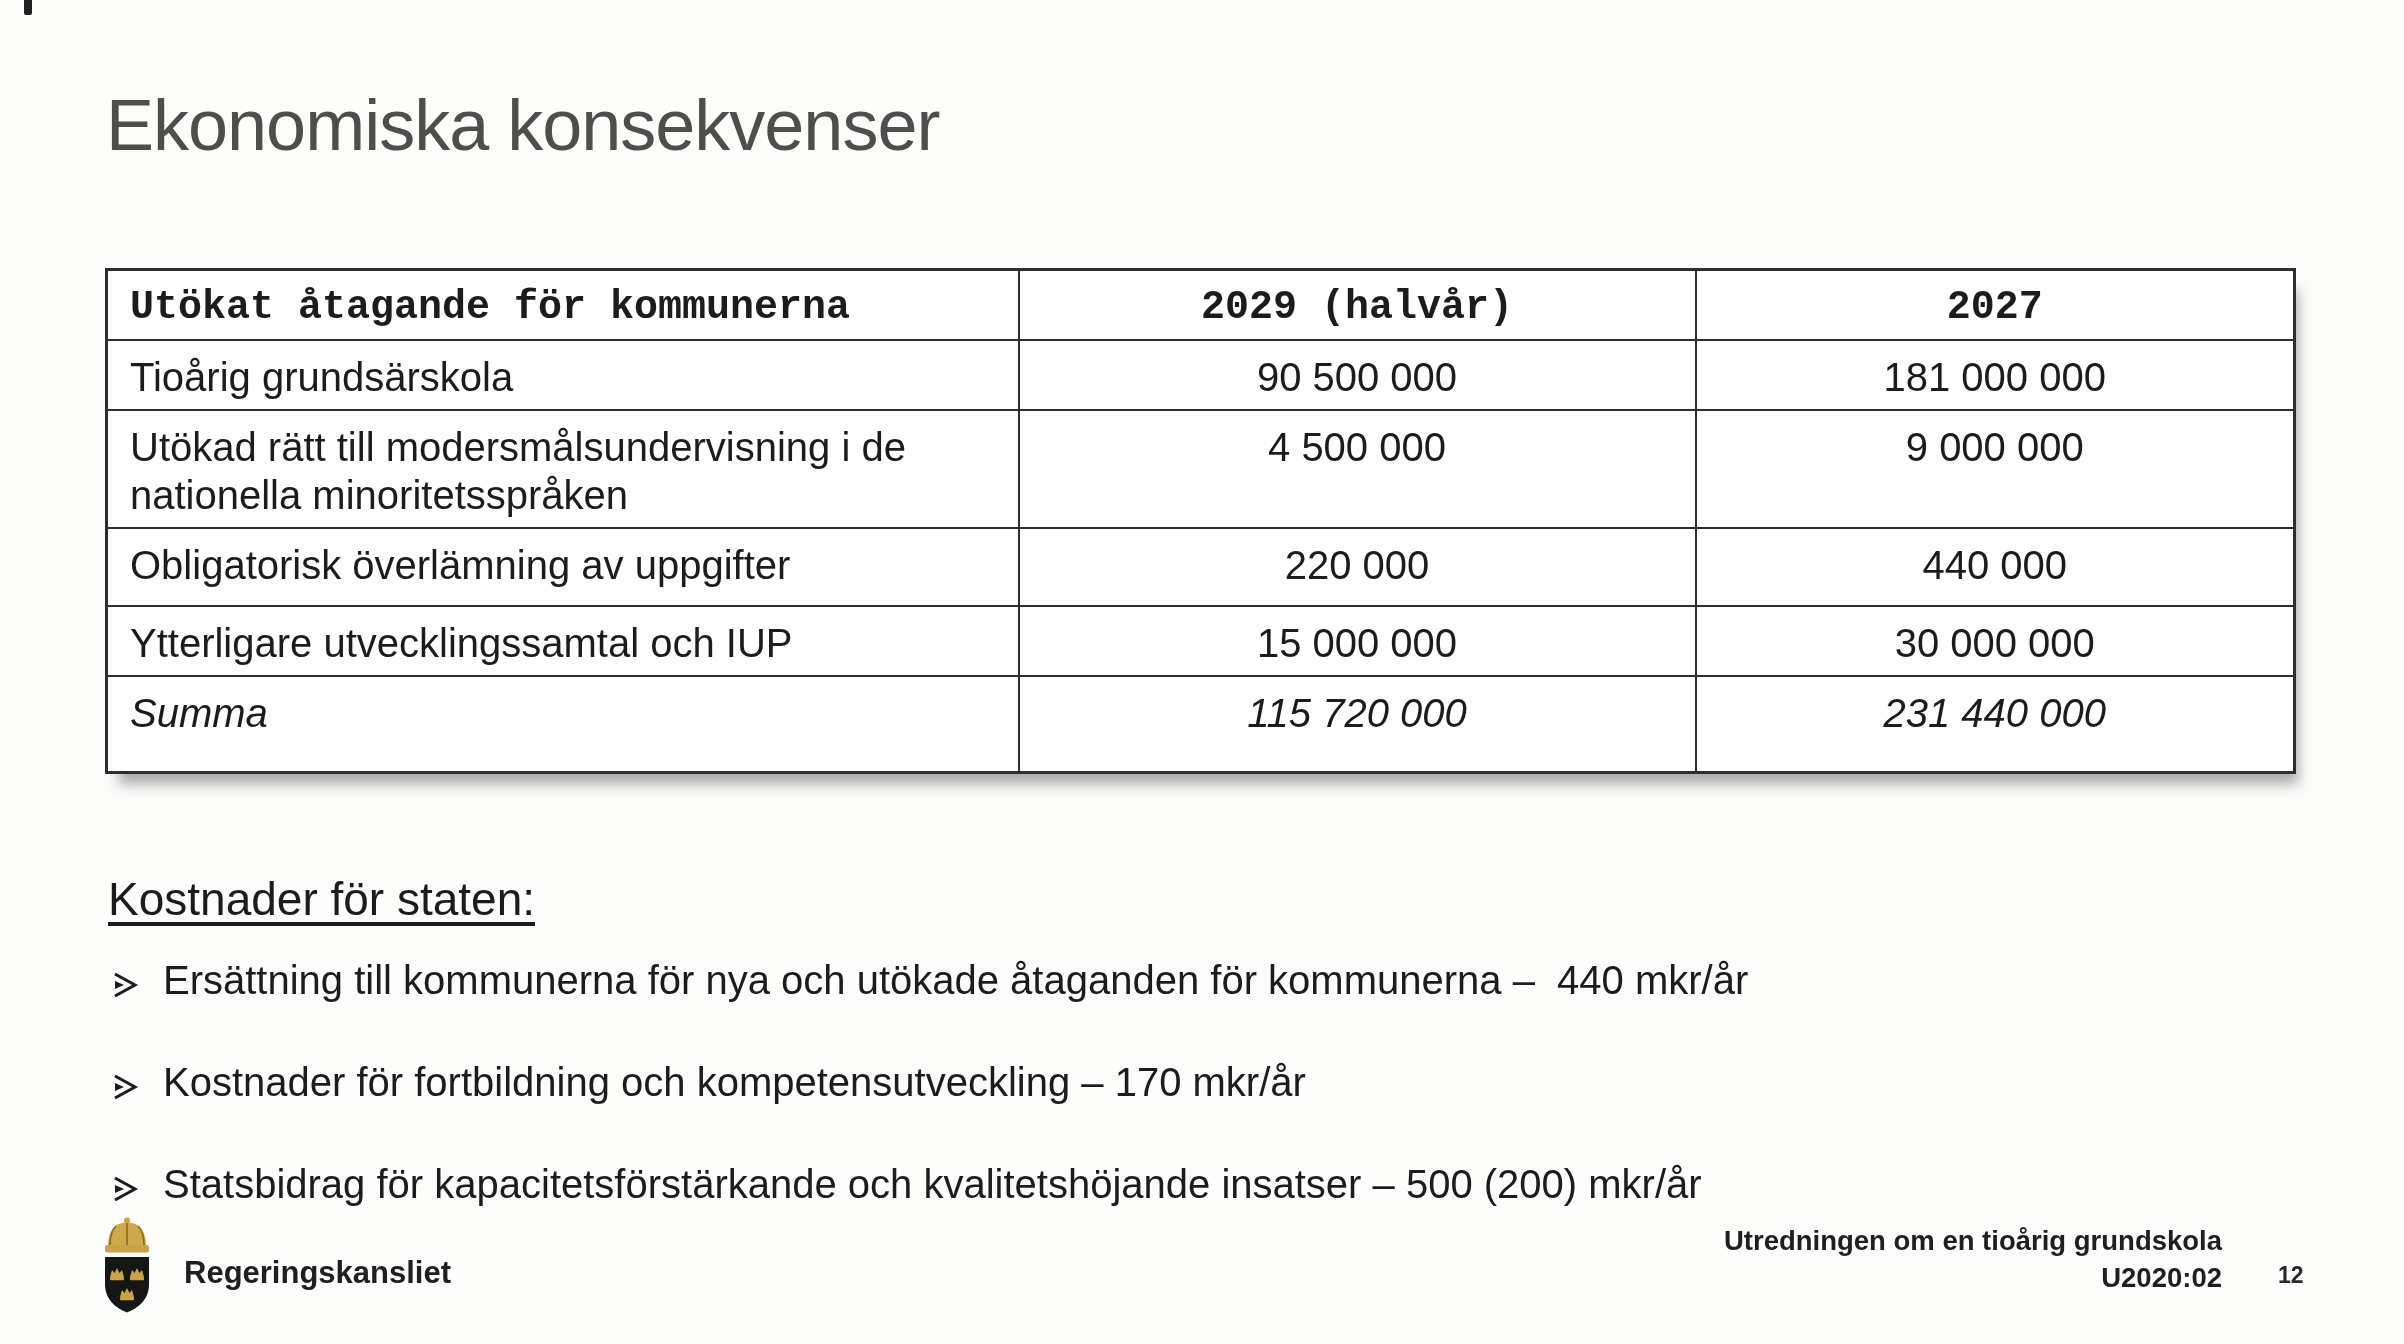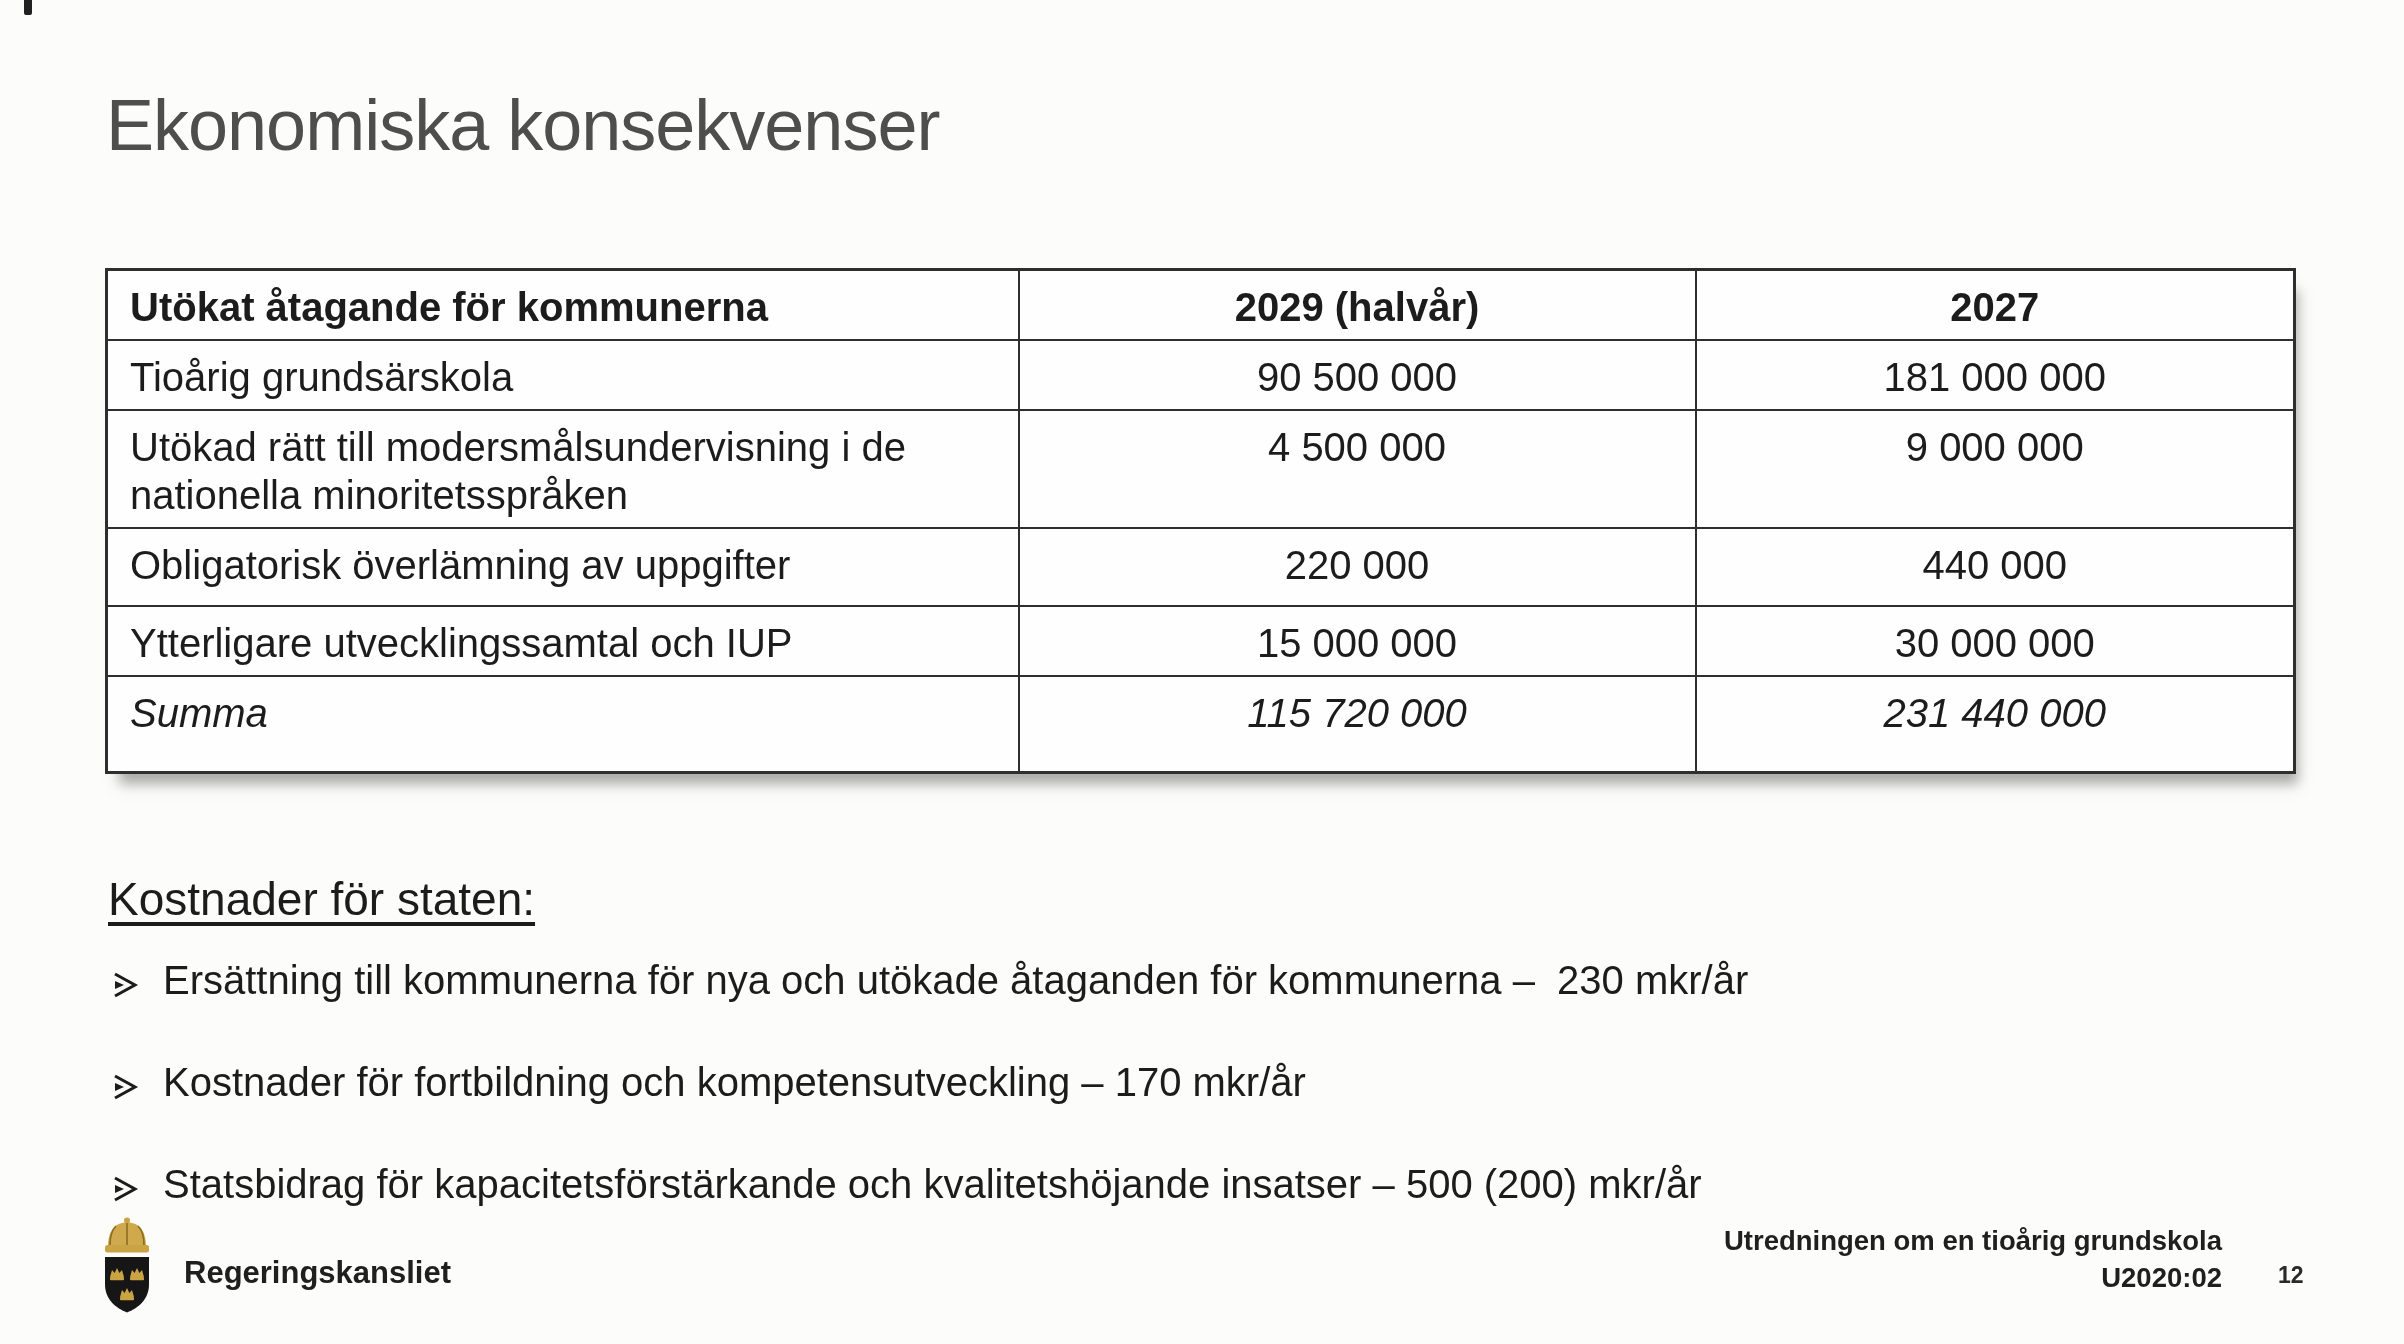--- a/index.html
+++ b/index.html
@@ -31,21 +31,21 @@
   table.costs th, table.costs td {
     border:2px solid #2e2e2e;
     font-size:40px;
     vertical-align:top;
     padding:13px 22px 8px 22px;
     line-height:1.18;
   }
   table.costs th { font-weight:bold; }
   .c-label { text-align:left; }
   .c-num { text-align:center; }
-  tr.h-row  { height:68px; }
+  tr.h-row  { height:68px;font-family:Liberation Mono, monospace; }
   tr.r-0 { height:72px; }
   tr.r-1 { height:58px; }
   tr.r-2 { height:112px; }
   tr.r-3 { height:78px; }
   tr.r-4 { height:66px; }
   tr.sum-row { height:97px; }
   tr.sum-row td { font-style:italic; }
 
   .section { position:absolute; left:108px; top:872px; width:2200px; }
   .section-heading {
@@ -119,21 +119,21 @@
 <div class="section">
   <h2 class="section-heading">Kostnader för staten:</h2>
   <ul class="bullets">
     <li class="bullet">
       <span class="bullet-arrow">
         <svg width="27" height="32" viewBox="0 0 27 32">
             <path d="M3 5 L23 16 L3 27" fill="none" stroke="#1c1c1c" stroke-width="3" stroke-linejoin="miter"></path>
             <path d="M3 12 L12 16 L3 20 Z" fill="#1c1c1c"></path>
           </svg>
       </span>
-      <span class="bullet-text">Ersättning till kommunerna för nya och utökade åtaganden för kommunerna –  230 mkr/år</span>
+      <span class="bullet-text">Ersättning till kommunerna för nya och utökade åtaganden för kommunerna –  440 mkr/år</span>
     </li>
     <li class="bullet">
       <span class="bullet-arrow">
         <svg width="27" height="32" viewBox="0 0 27 32">
             <path d="M3 5 L23 16 L3 27" fill="none" stroke="#1c1c1c" stroke-width="3" stroke-linejoin="miter"></path>
             <path d="M3 12 L12 16 L3 20 Z" fill="#1c1c1c"></path>
           </svg>
       </span>
       <span class="bullet-text">Kostnader för fortbildning och kompetensutveckling – 170 mkr/år</span>
     </li>

